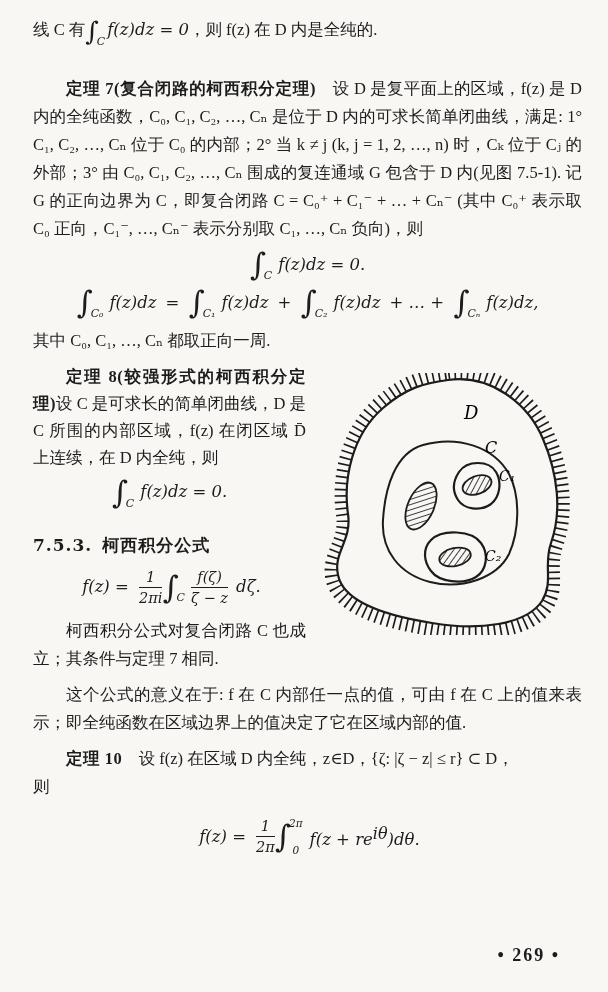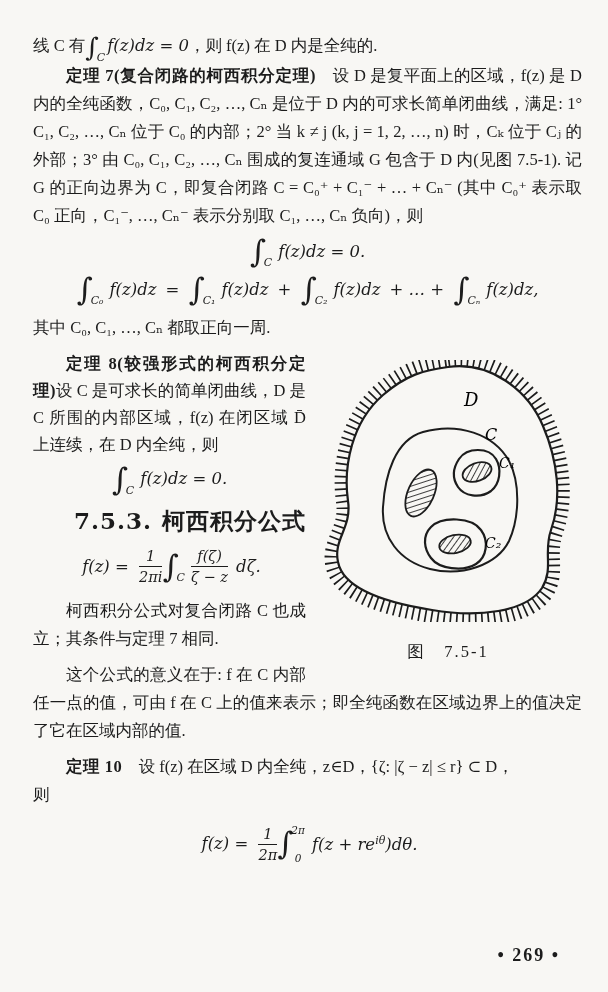--- a/index.html
+++ b/index.html
@@ -2,58 +2,58 @@
 <html><head>
 <meta charset="utf-8">
 <style>
   html,body{margin:0;padding:0;}
   body{
     width:608px;height:992px;overflow:hidden;position:relative;
     background:#f8f7f4;color:#1c1c1c;
     font-family:"Liberation Serif","DejaVu Serif","DejaVu Sans",serif;
     font-size:16.5px;
   }
-  .page-inner{padding:32px 26px 0 33px;position:relative;}
+  .page-inner{padding:16px 26px 0 33px;position:relative;}
   p{margin:0;line-height:28px;text-align:justify;}
   .indent{text-indent:2em;margin-top:8px;}
   b.thm{font-weight:700;letter-spacing:0.5px;}
   .mi{font-style:italic;font-family:"DejaVu Serif","DejaVu Sans",serif;}
   
   .formula{text-align:center;margin:8px 0 10px;line-height:1;white-space:nowrap;}
   .big-int{font-family:"DejaVu Serif","DejaVu Sans",serif;font-size:31px;line-height:0.9;vertical-align:middle;display:inline-block;}
   .int-sub{font-family:"DejaVu Serif","DejaVu Sans",serif;font-style:italic;font-size:11px;position:relative;top:10px;left:-2px;}
   .fbody{font-style:italic;font-family:"DejaVu Serif","DejaVu Sans",serif;font-size:16.5px;margin-left:4px;vertical-align:middle;}
   .op{margin:0 5px;font-family:"DejaVu Serif","DejaVu Sans",serif;vertical-align:middle;font-style:italic;}
   .frac{display:inline-flex;flex-direction:column;text-align:center;vertical-align:middle;font-size:14.5px;line-height:1.25;font-style:italic;font-family:"DejaVu Serif","DejaVu Sans",serif;}
   .frac .num{border-bottom:1.4px solid #1c1c1c;padding:0 4px 1px;}
   .frac .den{padding-top:1px;}
   .lims{display:inline-flex;flex-direction:column;justify-content:space-between;height:38px;font-size:10.5px;font-style:italic;vertical-align:middle;margin:0 3px 0 -2px;font-family:"DejaVu Serif","DejaVu Sans",serif;}
-  .sup{font-size:11px;vertical-align:super;font-style:italic;}
+  .sup{font-size:16px;vertical-align:super;font-style:italic;}
   
   .inline-int .big-int{font-size:26px;}
   
-  .section-heading{font-size:23px;font-weight:600;margin:13px 0 12px;line-height:1.2;letter-spacing:1px;text-align:right;}
+  .section-heading{font-size:17px;font-weight:600;margin:28px 0 12px;line-height:1.2;letter-spacing:1px;}
   .section-heading .sec-num{margin-right:10px;font-family:"DejaVu Serif",serif;font-weight:700;}
   
   .narrow p{line-height:27px;}
   
   .fig-wrap{float:right;width:268px;margin:10px 0 6px 8px;text-align:center;}
   .fig-caption{margin-top:14px;font-size:16.5px;letter-spacing:2px;}
   .clearfix{clear:both;}
   .page-num{position:absolute;right:48px;bottom:26px;font-weight:700;font-size:18px;letter-spacing:2px;}
   svg text{font-family:"DejaVu Serif","Liberation Serif",serif;font-style:italic;}
 </style>
 </head>
 <body>
 
 <div class="page-inner">
 
   <p class="inline-int"><span>线 C 有</span><span class="big-int">∫</span><span class="int-sub">C</span><span class="mi">f(z)dz = 0</span><span>，则 f(z) 在 D 内是全纯的.</span></p>
 
-  <p class="indent" style="margin-top:0;"><b class="thm">定理 7(复合闭路的柯西积分定理)</b><span>　设 D 是复平面上的区域，f(z) 是 D 内的全纯函数，C₀, C₁, C₂, …, Cₙ 是位于 D 内的可求长简单闭曲线，满足: 1° C₁, C₂, …, Cₙ 位于 C₀ 的内部；2° 当 k ≠ j (k, j = 1, 2, …, n) 时，Cₖ 位于 Cⱼ 的外部；3° 由 C₀, C₁, C₂, …, Cₙ 围成的复连通域 G 包含于 D 内(见图 7.5-1). 记 G 的正向边界为 C，即复合闭路 C = C₀⁺ + C₁⁻ + … + Cₙ⁻ (其中 C₀⁺ 表示取 C₀ 正向，C₁⁻, …, Cₙ⁻ 表示分别取 C₁, …, Cₙ 负向)，则</span></p>
+  <p class="indent" style="margin-top:29px;"><b class="thm">定理 7(复合闭路的柯西积分定理)</b><span>　设 D 是复平面上的区域，f(z) 是 D 内的全纯函数，C₀, C₁, C₂, …, Cₙ 是位于 D 内的可求长简单闭曲线，满足: 1° C₁, C₂, …, Cₙ 位于 C₀ 的内部；2° 当 k ≠ j (k, j = 1, 2, …, n) 时，Cₖ 位于 Cⱼ 的外部；3° 由 C₀, C₁, C₂, …, Cₙ 围成的复连通域 G 包含于 D 内(见图 7.5-1). 记 G 的正向边界为 C，即复合闭路 C = C₀⁺ + C₁⁻ + … + Cₙ⁻ (其中 C₀⁺ 表示取 C₀ 正向，C₁⁻, …, Cₙ⁻ 表示分别取 C₁, …, Cₙ 负向)，则</span></p>
 
   <div class="formula">
     <span class="big-int">∫</span><span class="int-sub">C</span><span class="fbody">f(z)dz = 0.</span>
   </div>
 
 
   <div class="formula">
     <span><span class="big-int">∫</span><span class="int-sub">C₀</span><span class="fbody">f(z)dz</span></span>
     <span class="op">=</span>
     <span><span class="big-int">∫</span><span class="int-sub">C₁</span><span class="fbody">f(z)dz</span></span>
@@ -87,21 +87,20 @@
         <ellipse cx="155" cy="112" rx="15" ry="9" transform="rotate(-20 155 112)" fill="url(#hatch)" stroke="#1c1c1c" stroke-width="1.8"></ellipse>
 
         <path d="M109,167 C120,156 150,157 159,170 C167,181 165,197 154,204 C141,212 117,209 109,198 C102,189 100,176 109,167 Z" fill="none" stroke="#1c1c1c" stroke-width="2.2"></path>
         <ellipse cx="133" cy="184" rx="16" ry="9" transform="rotate(-12 133 184)" fill="url(#hatch)" stroke="#1c1c1c" stroke-width="1.8"></ellipse>
 
         <text x="142" y="46" font-size="18">D</text>
         <text x="163" y="80" font-size="16">C</text>
         <text x="177" y="108" font-size="14">C₁</text>
         <text x="163" y="188" font-size="14">C₂</text>
       </svg>
-      <div class="fig-caption">图　7.5-1</div>
     </div>
 
     <p class="indent"><b class="thm">定理 8(较强形式的柯西积分定理)</b><span>设 C 是可求长的简单闭曲线，D 是 C 所围的内部区域，f(z) 在闭区域 D̄ 上连续，在 D 内全纯，则</span></p>
 
     <div class="formula">
       <span class="big-int">∫</span><span class="int-sub">C</span><span class="fbody">f(z)dz = 0.</span>
     </div>
 
     <h2 class="section-heading"><span class="sec-num">7.5.3.</span><span>柯西积分公式</span></h2>
 

